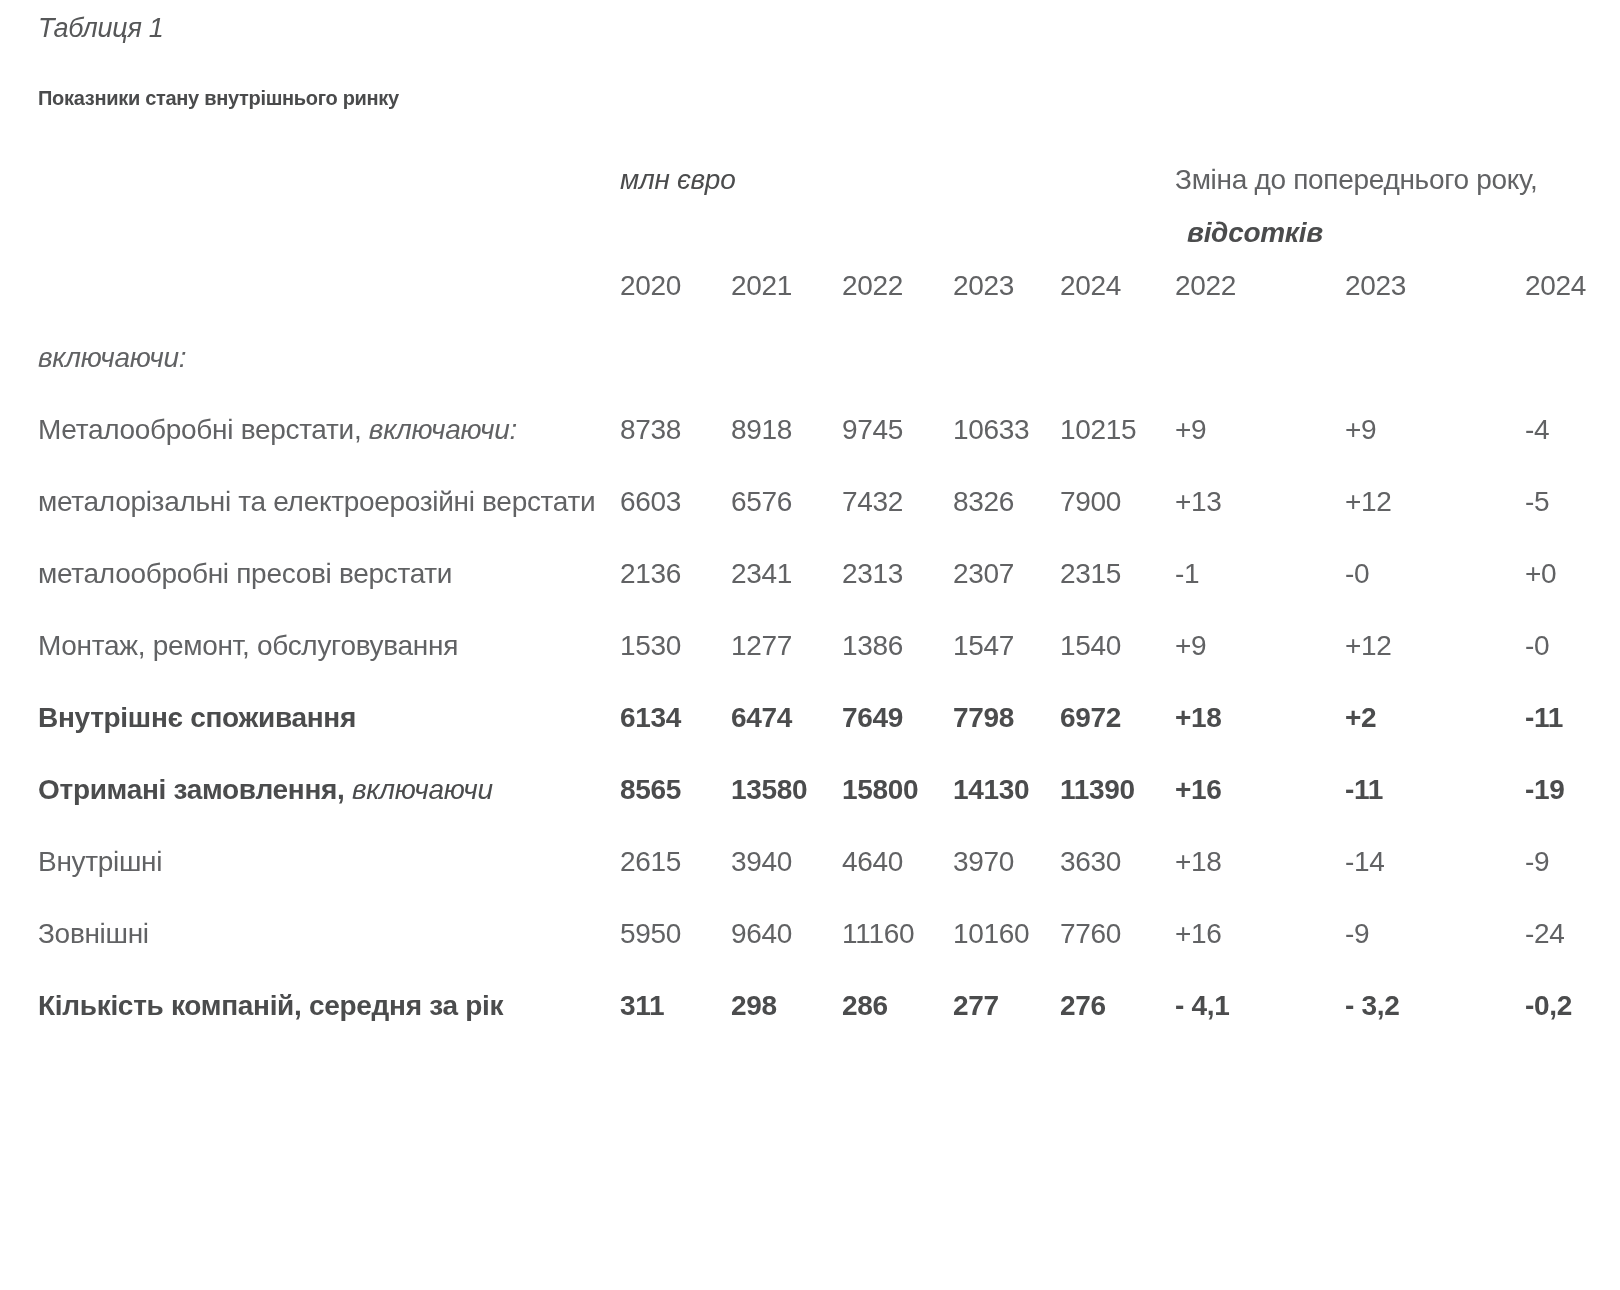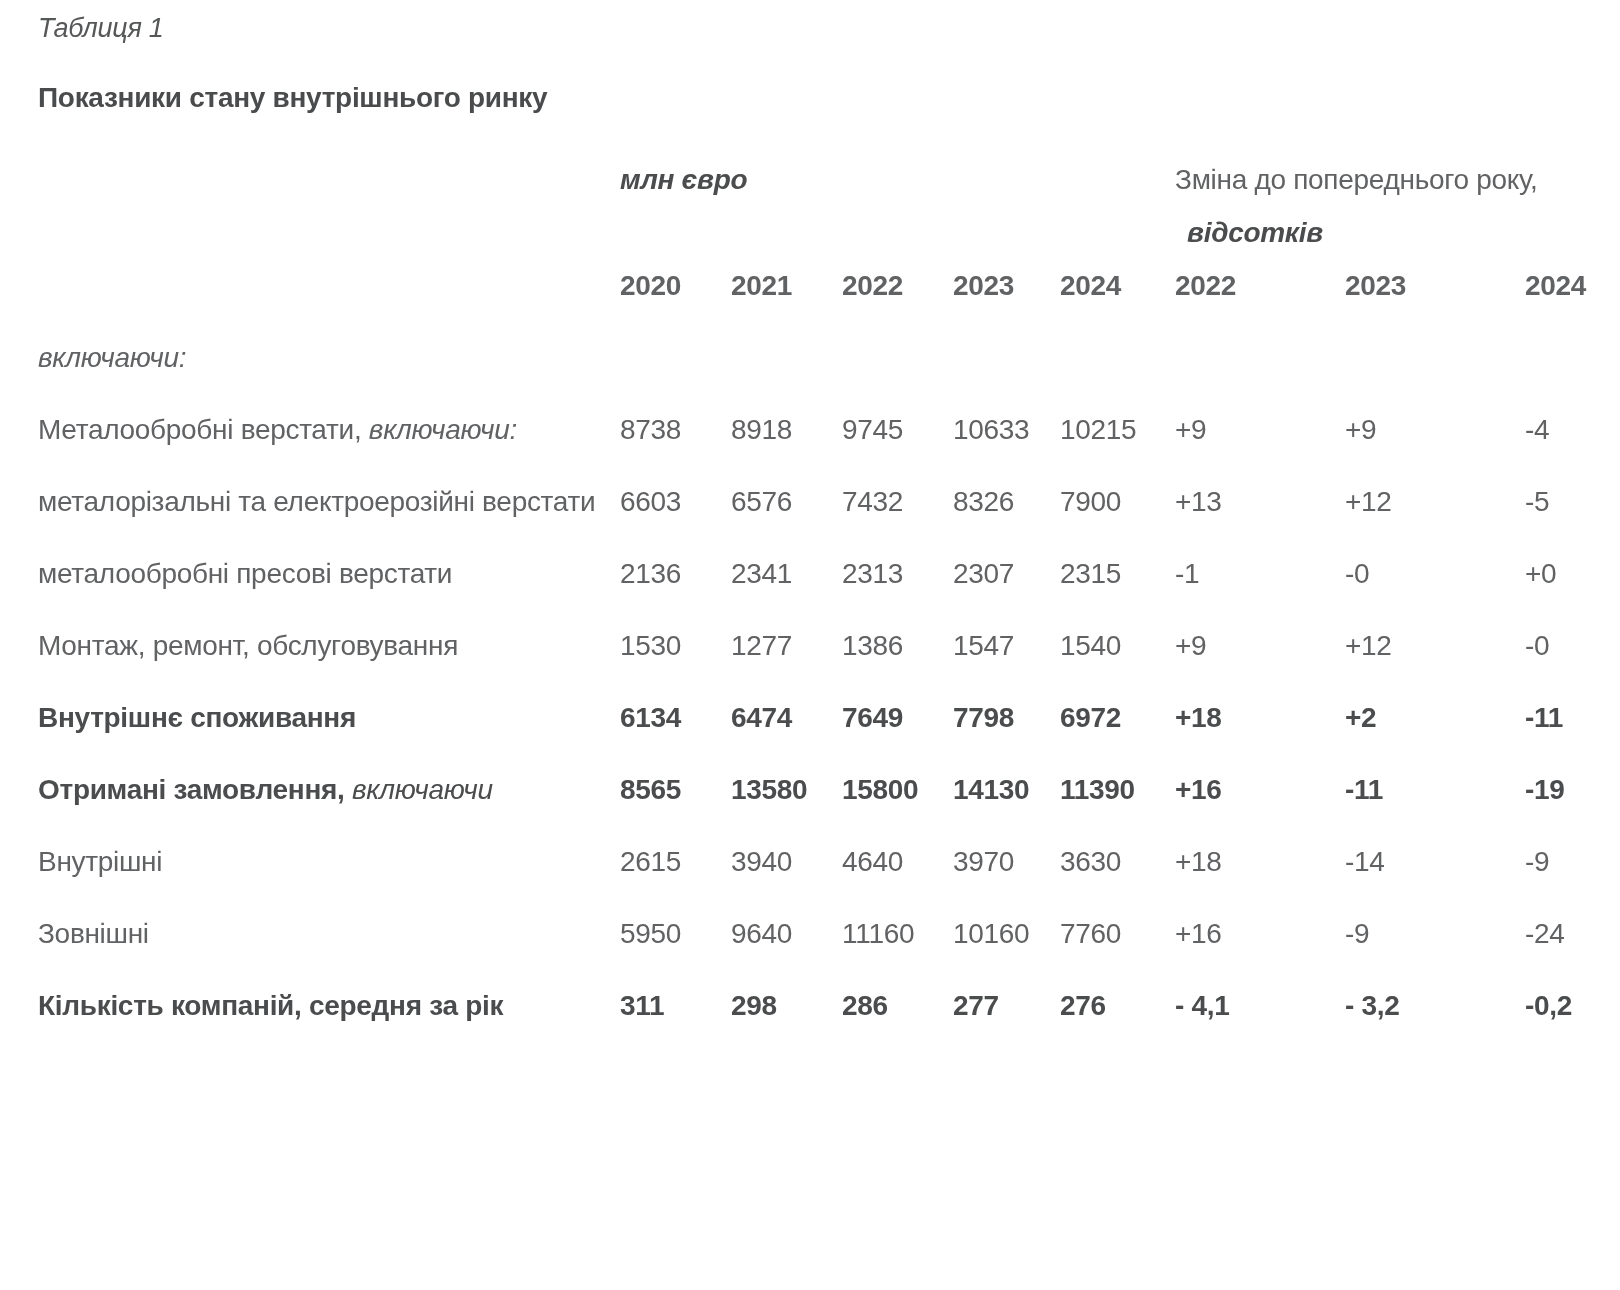--- a/index.html
+++ b/index.html
@@ -14,21 +14,21 @@
   }
   .wrap { padding:8px 8px 0 38px; }
   .caption {
     font-style:italic;
     font-size:27px;
     line-height:40px;
     color:#565758;
   }
   .title {
     font-weight:bold;
-    font-size:28px;
+    font-size:20px;
     line-height:40px;
     margin-top:30px;
     color:#4a4b4c;
   }
   table {
     border-collapse:collapse;
     table-layout:fixed;
     width:1582px;
     margin-top:26px;
   }
@@ -41,25 +41,25 @@
   col.c-p3 { width:95px; }
   td {
     text-align:left;
     vertical-align:top;
     padding:9px 0 10px 0;
     line-height:53px;
     font-size:28px;
     overflow:hidden;
   }
   tr.unit-row td { padding:9px 0 0 0; }
-  tr.years-row td { padding:0 0 10px 0;font-weight:bold; }
+  tr.years-row td { padding:0 0 10px 0; }
   tr.bold-row td { font-weight:bold; color:#4b4c4d; }
   .it { font-style:italic; font-weight:normal; }
   .bold-it { font-style:italic; font-weight:bold; }
-  .unit-mln { font-style:italic; font-weight:bold; color:#4b4c4d; }
+  .unit-mln { font-style:italic; font-weight:normal; color:#4b4c4d; }
   .change-l1 { display:block; }
   .change-l2 { display:block; font-style:italic; font-weight:bold; color:#4b4c4d;margin-left:12px; }
 </style>
 </head>
 <body>
 
 <div class="wrap">
   <div class="caption">Таблиця 1</div>
   <div class="title">Показники стану внутрішнього ринку</div>
 

